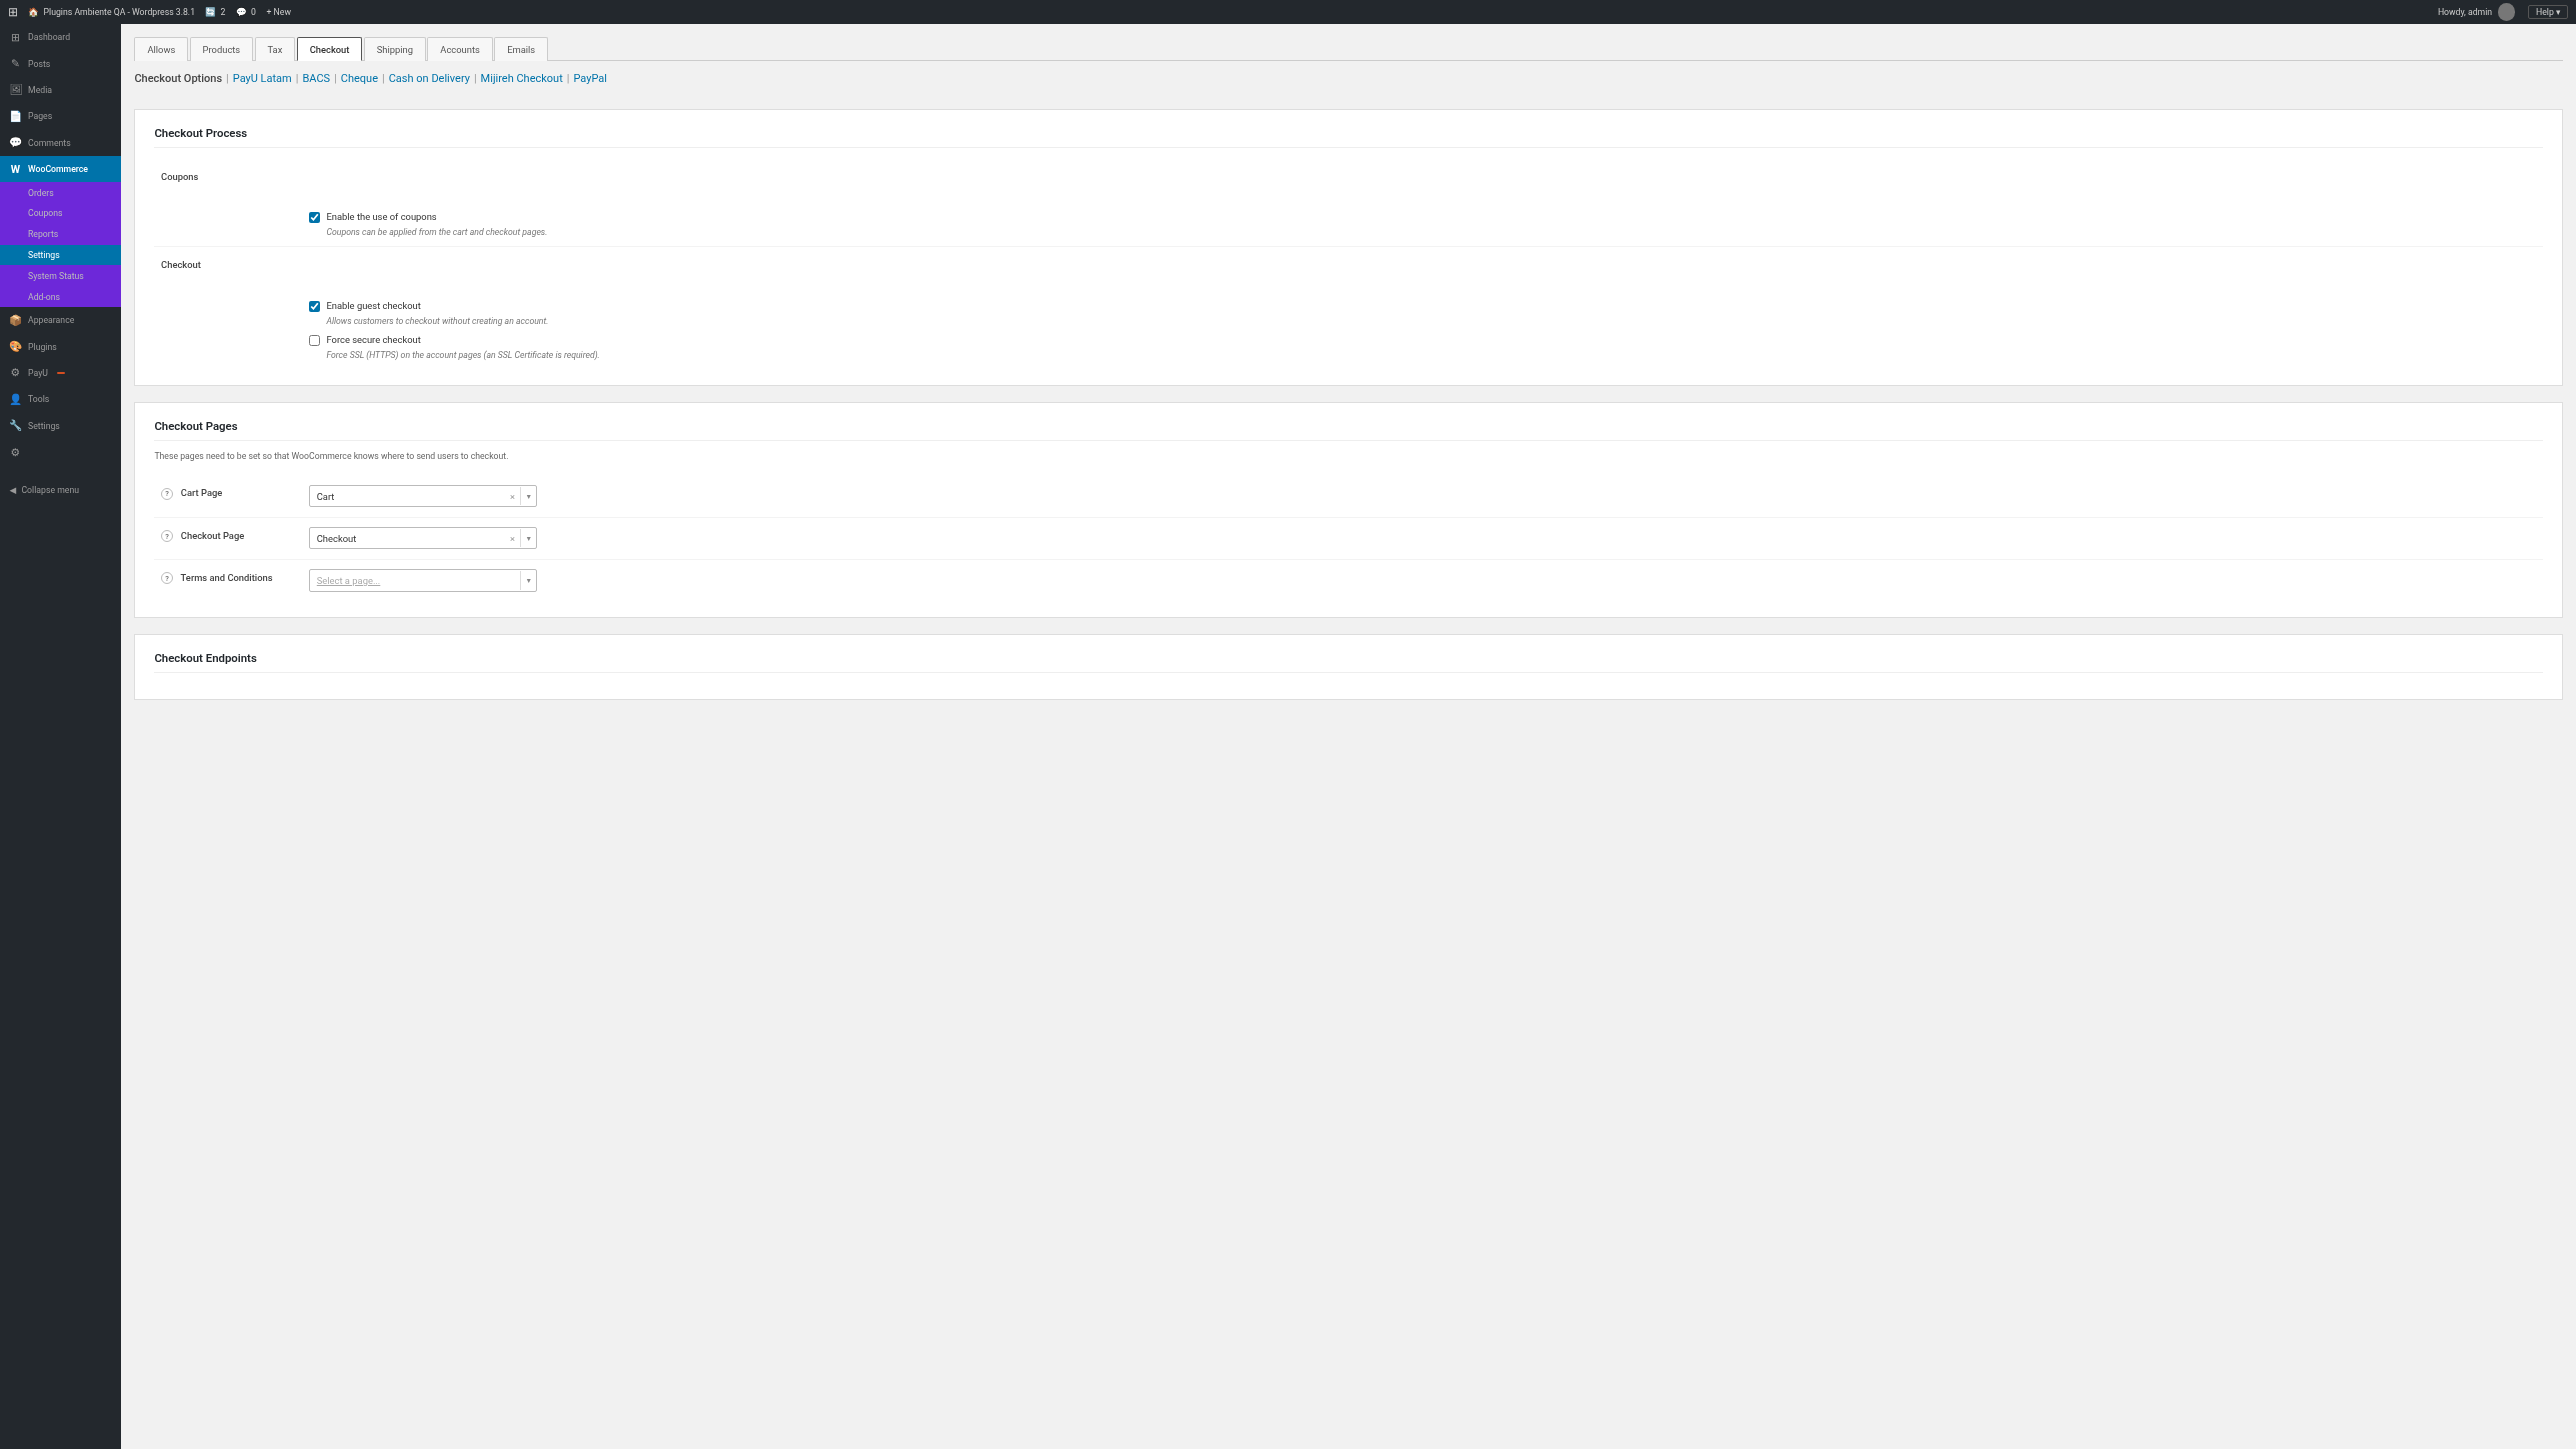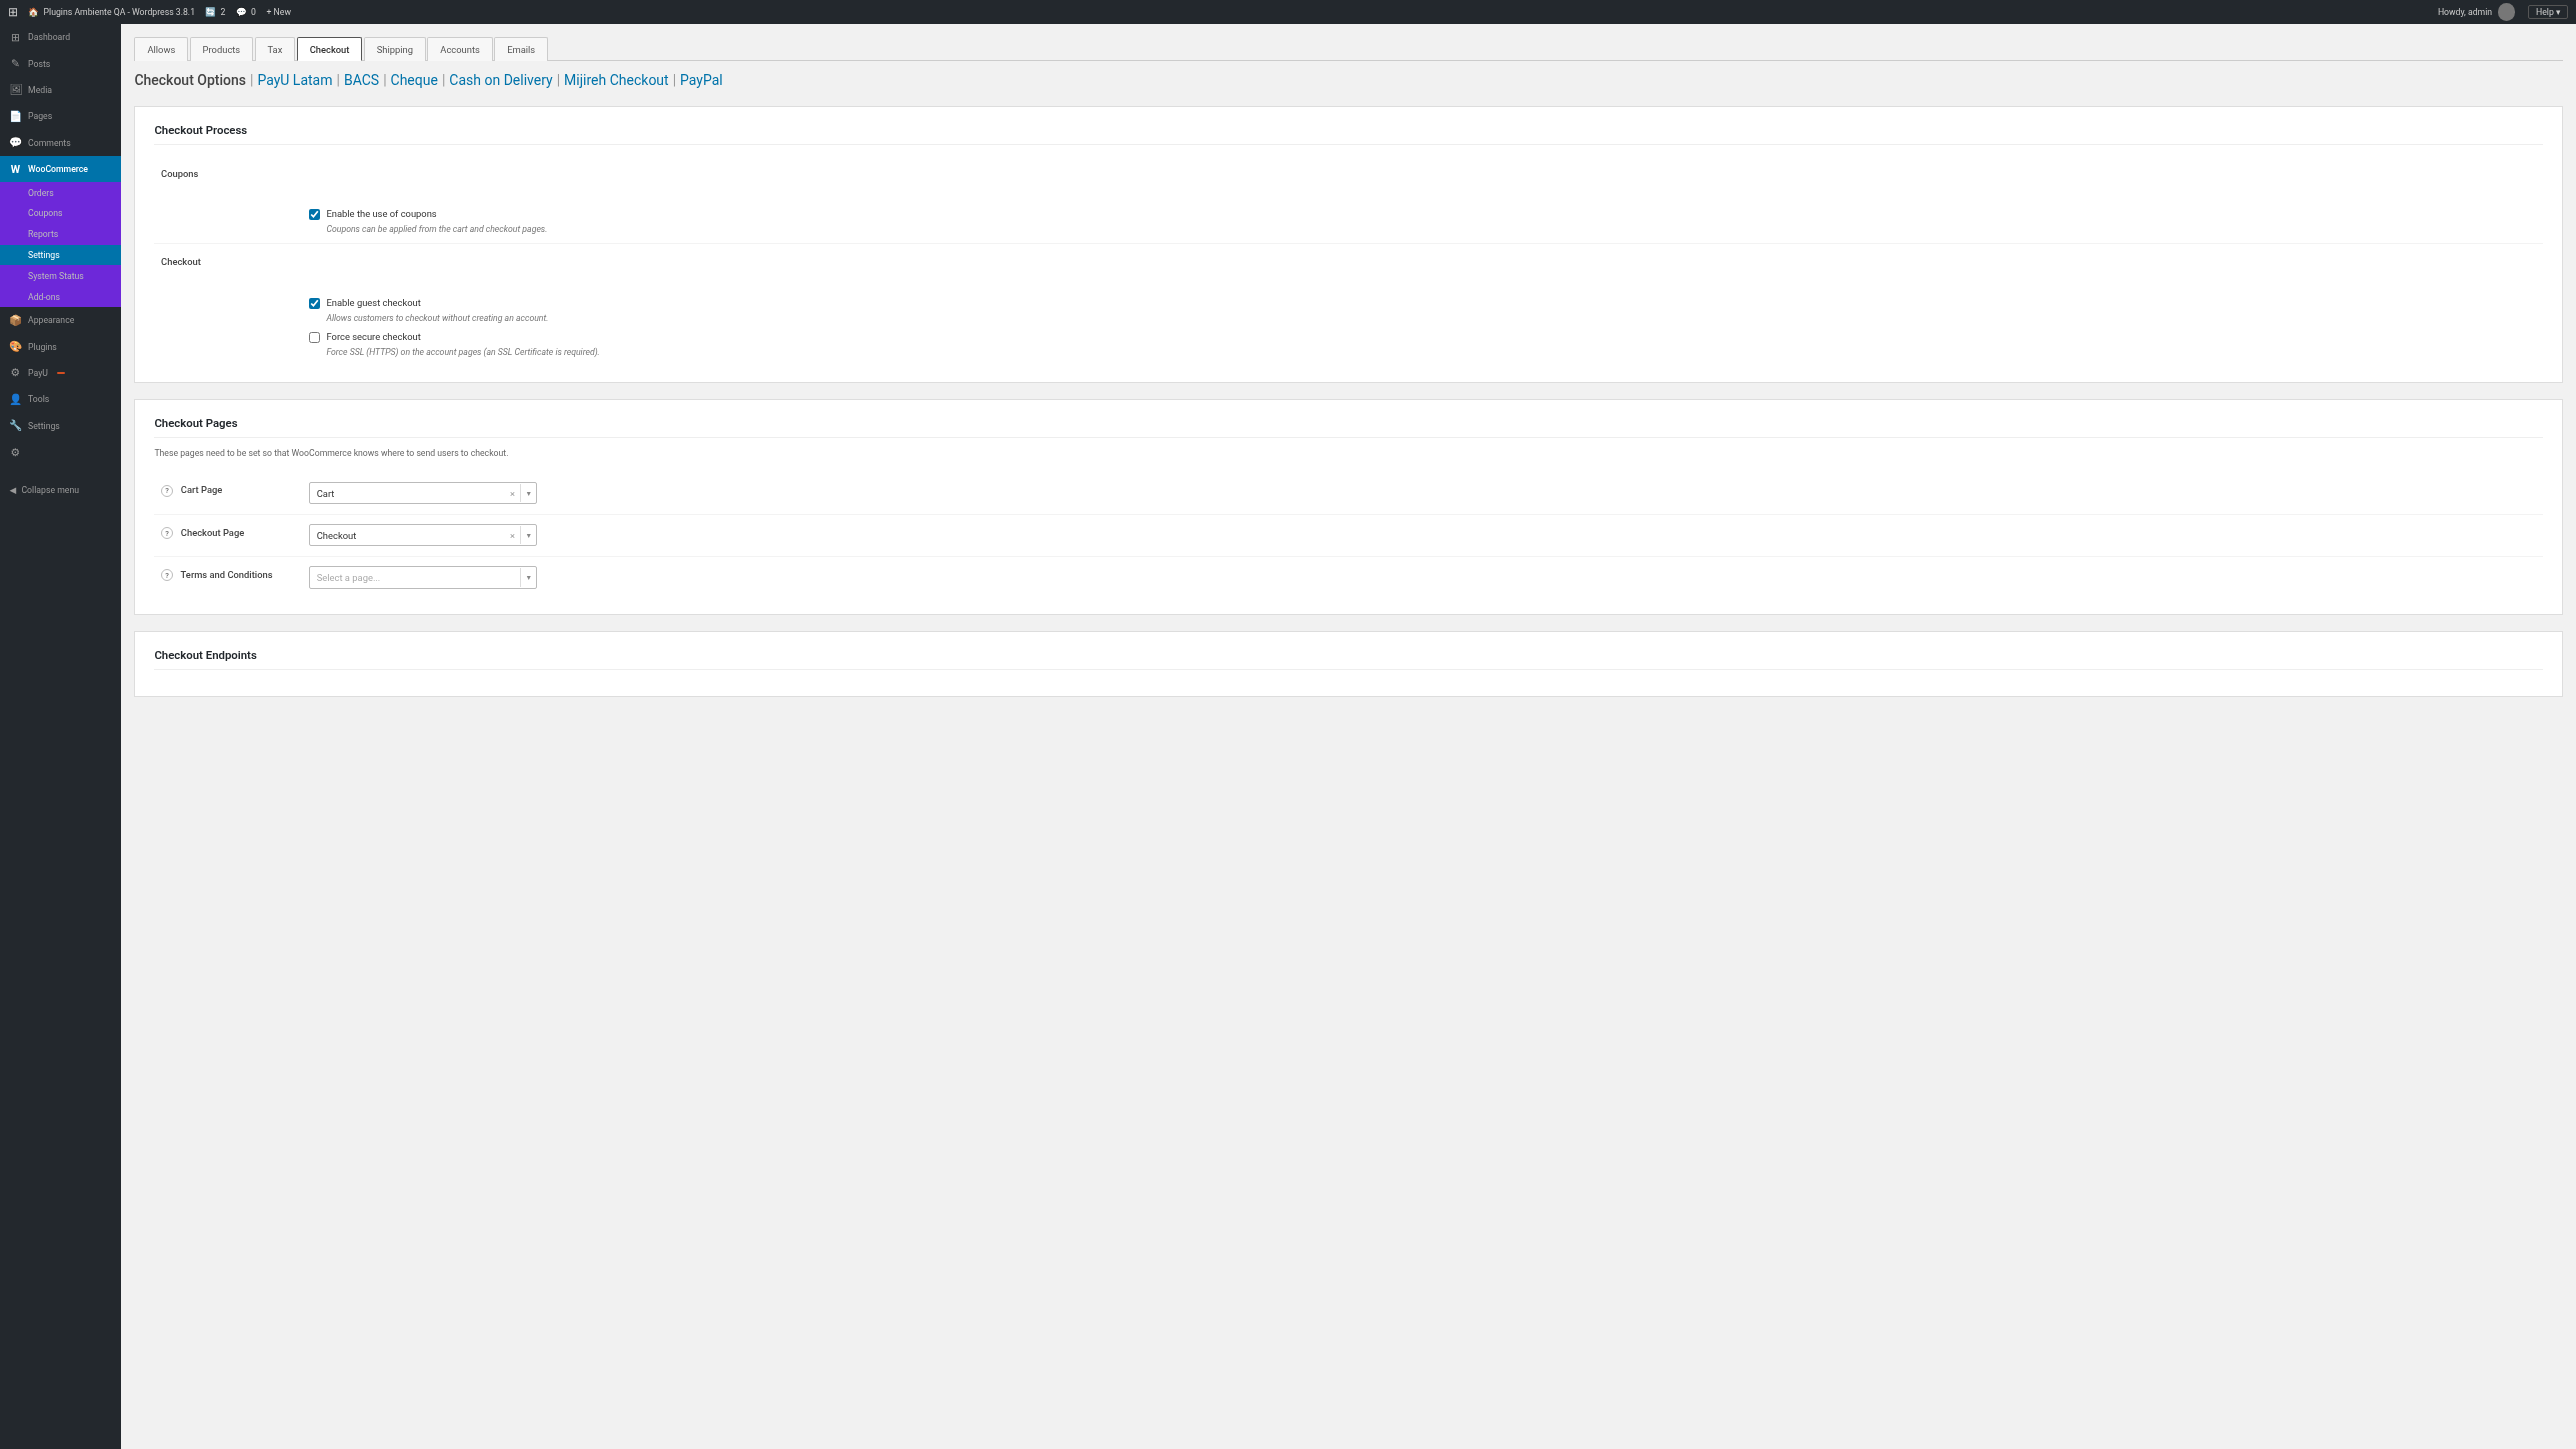--- a/index.html
+++ b/index.html
@@ -43,21 +43,21 @@
       padding: 5.4px 12px; font-size: 9.4px; color: #555; cursor: pointer;
       border: 0.7px solid #ccc; border-bottom: none; background: #f7f7f7;
       margin-bottom: -0.7px; margin-right: 1.3px; border-radius: 2px 2px 0 0;
     }
     .tab-item.active {
       background: #fff; color: #333; border-color: #999 #999 #fff;
       font-weight: 500; border: 1.3px solid #555; border-bottom: 1.3px solid #fff;
     }
 
     
-    .sub-nav { display: flex; align-items: center; gap: 4px; margin-bottom: 18px; font-size: 14px; flex-wrap: wrap; }
+    .sub-nav { display: flex; align-items: center; gap: 4px; margin-bottom: 24px; font-size: 11px; flex-wrap: wrap; }
     .sub-nav-label { color: #444; font-weight: 500; }
     .sub-nav-sep { color: #999; }
     .sub-nav-link { color: #0073aa; text-decoration: none; cursor: pointer; }
 
     
     .content-card { background: #fff; border: 0.7px solid #ddd; padding: 16px 19px; margin-bottom: 16px; }
 
     .section-title { font-size: 11.4px; font-weight: 600; color: #23282d; margin-bottom: 10.7px; border-bottom: 0.7px solid #eee; padding-bottom: 6.7px; }
 
     
@@ -69,21 +69,21 @@
     .checkbox-row { display: flex; align-items: flex-start; gap: 6.7px; margin-bottom: 4px; margin-top: 43px; }
     .checkbox-row input[type="checkbox"] { margin-top: 1.3px; width: 10.7px; height: 10.7px; accent-color: #0073aa; }
     .checkbox-label { font-size: 9.4px; color: #333; }
     .field-description { font-size: 8.7px; color: #777; font-style: italic; margin-top: 2.7px; margin-left: 17.4px; }
 
     
     .select2-container { position: relative; display: inline-flex; align-items: center; border: 0.7px solid #bbb; background: #fff; border-radius: 2px; min-width: 228px; }
     .select2-value { flex: 1; padding: 4.7px 6.7px; font-size: 9.4px; color: #333; }
     .select2-clear { padding: 4.7px 5.4px; color: #999; cursor: pointer; font-size: 9.4px; }
     .select2-arrow { padding: 4.7px 5.4px; color: #888; font-size: 8px; border-left: 0.7px solid #ddd; cursor: pointer; }
-    .select2-placeholder { flex: 1; padding: 4.7px 6.7px; font-size: 9.4px; color: #aaa; }
+    .select2-placeholder { flex: 1; padding: 4.7px 6.7px; font-size: 9.4px; color: #aaa; text-decoration: underline; }
 
     .help-icon { display: inline-flex; align-items: center; justify-content: center; width: 12px; height: 12px; border-radius: 50%; border: 0.7px solid #bbb; color: #666; font-size: 7.4px; cursor: pointer; margin-right: 5.4px; }
 
     
     .section-description { font-size: 8.7px; color: #666; margin-bottom: 14px; }
 
     
     .collapse-menu-item { padding: 6.7px 9.4px; color: #999; font-size: 8.7px; cursor: pointer; display: flex; align-items: center; gap: 5.4px; margin-top: 13.4px; }
   </style>
 </head>

